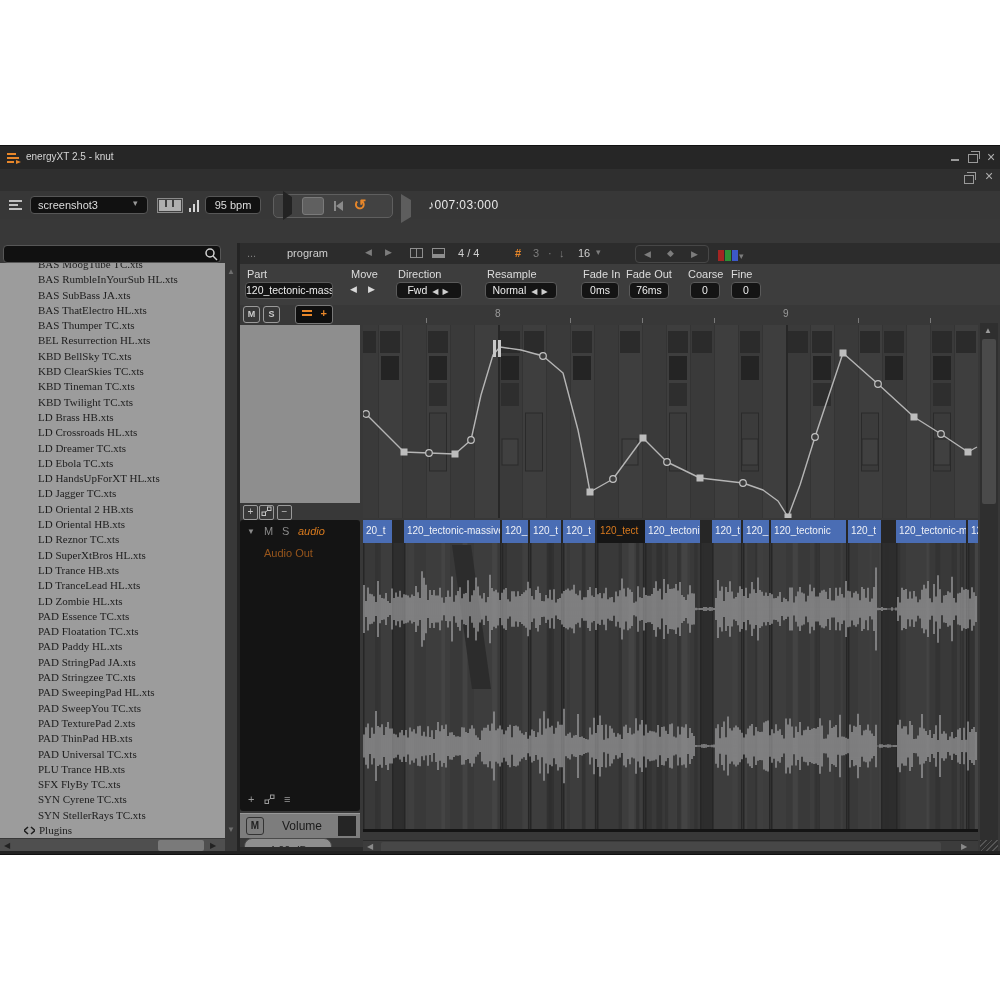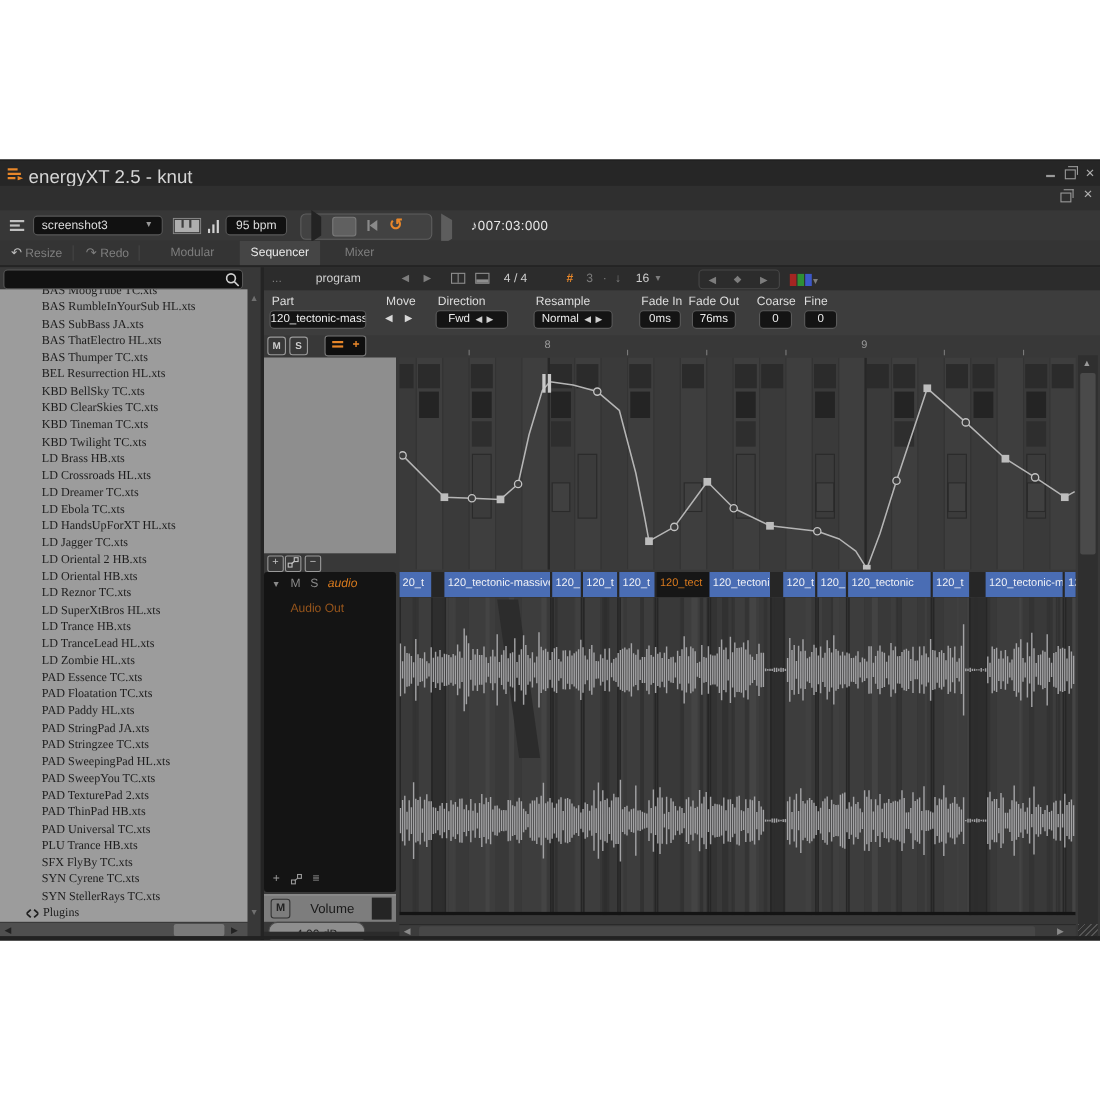--- a/index.html
+++ b/index.html
@@ -4,21 +4,21 @@
 <style>
   html,body{margin:0;padding:0;background:#ffffff;}
   #stage{position:relative;width:1000px;height:1000px;background:#ffffff;overflow:hidden;
          font-family:"Liberation Sans", sans-serif; -webkit-font-smoothing:antialiased;}
   .abs{position:absolute;}
   #win{position:absolute;left:0;top:145px;width:1000px;height:710px;background:#383838;
        border-top:1px solid #111;border-bottom:1px solid #111;box-sizing:border-box;overflow:hidden;}
 
   
   #titlebar{left:0;top:0;width:100%;height:23px;background:#262626;}
-  #title-text{left:26px;top:5px;font-size:17px;color:#d6d6d6;}
+  #title-text{left:26px;top:5px;font-size:10px;color:#d6d6d6;}
   .win-btn{top:6px;width:14px;height:12px;color:#9a9a9a;font-size:12px;line-height:10px;text-align:center;cursor:default;}
   .bar-min{display:inline-block;width:8px;height:2px;background:#9a9a9a;margin-top:7px;}
   .ic-restore{position:relative;display:inline-block;width:8px;height:7px;border:1px solid #9a9a9a;margin-top:2px;}
   .ic-restore:before{content:"";position:absolute;left:2px;top:-4px;width:8px;height:7px;border:1px solid #9a9a9a;border-left:none;border-bottom:none;}
 
   
   #menubar{left:0;top:23px;width:100%;height:22px;background:#2f2f2f;border-bottom:1px solid #262626;}
   .menu-item{display:inline-block;padding:4px 10px 0 10px;font-size:11.5px;color:#cfcfcf;border-right:1px solid #3f3f3f;height:18px;}
 
   
@@ -185,27 +185,20 @@
         <span class="tbtn" style="left:3px"><span class="tri-play"></span></span>
         <span class="tbtn" id="stop-btn" style="left:28px"><span class="sq-stop"></span></span>
         <span class="tbtn" style="left:54px;line-height:16px"><span class="prev-bar"></span><span class="prev-tri"></span></span>
         <span class="tbtn" id="loop-btn" style="left:76px">↺</span>
         <span class="tbtn" style="left:96px"><span class="rec-dot"></span></span>
       </div>
       <span class="abs" style="left:401px;top:9px"><span class="tri-play2"></span></span>
       <span id="time-display" class="abs"><span>♪</span><span>007:03:000</span></span>
     </div>
 
-    <div id="toolbar2" class="abs">
-      <span class="abs t2" style="left:10px;top:4px"><span class="ic" style="color:#bdbdbd">↶</span><span>Resize</span></span>
-      <span class="abs vsep" style="left:66px"></span>
-      <span class="abs t2" style="left:78px;top:4px"><span class="ic">↷</span><span>Redo</span></span>
-      <span class="abs vsep" style="left:126px"></span>
-      <span id="view-tabs"><span class="tab" style="left: 145px;">Modular</span><span class="tab active" style="left: 217.8px;">Sequencer</span><span class="tab" style="left: 303.4px;">Mixer</span></span>
-    </div>
 
     <div id="sidebar" class="abs">
       <input id="search-box" class="abs inset" value="" style="">
       <svg class="abs" style="left:205px;top:5px" width="13" height="13">
         <circle cx="5" cy="5" r="4" fill="none" stroke="#cfcfcf" stroke-width="1.5"></circle>
         <path d="M8,8 L12,12" stroke="#cfcfcf" stroke-width="1.5"></path>
       </svg>
       <div id="file-list" class="abs">
         <div id="list-items">
             <div class="fitem">BAS MoogTube TC.xts</div>

